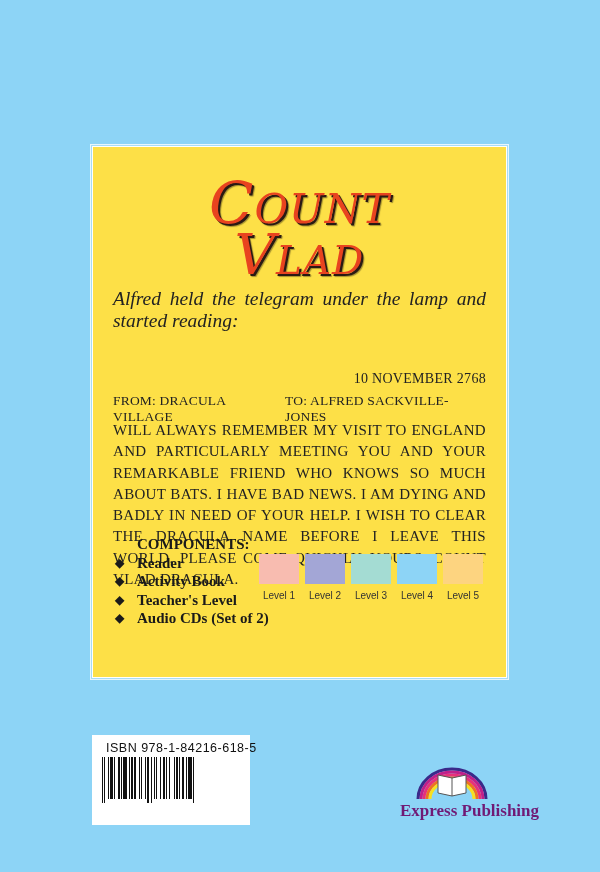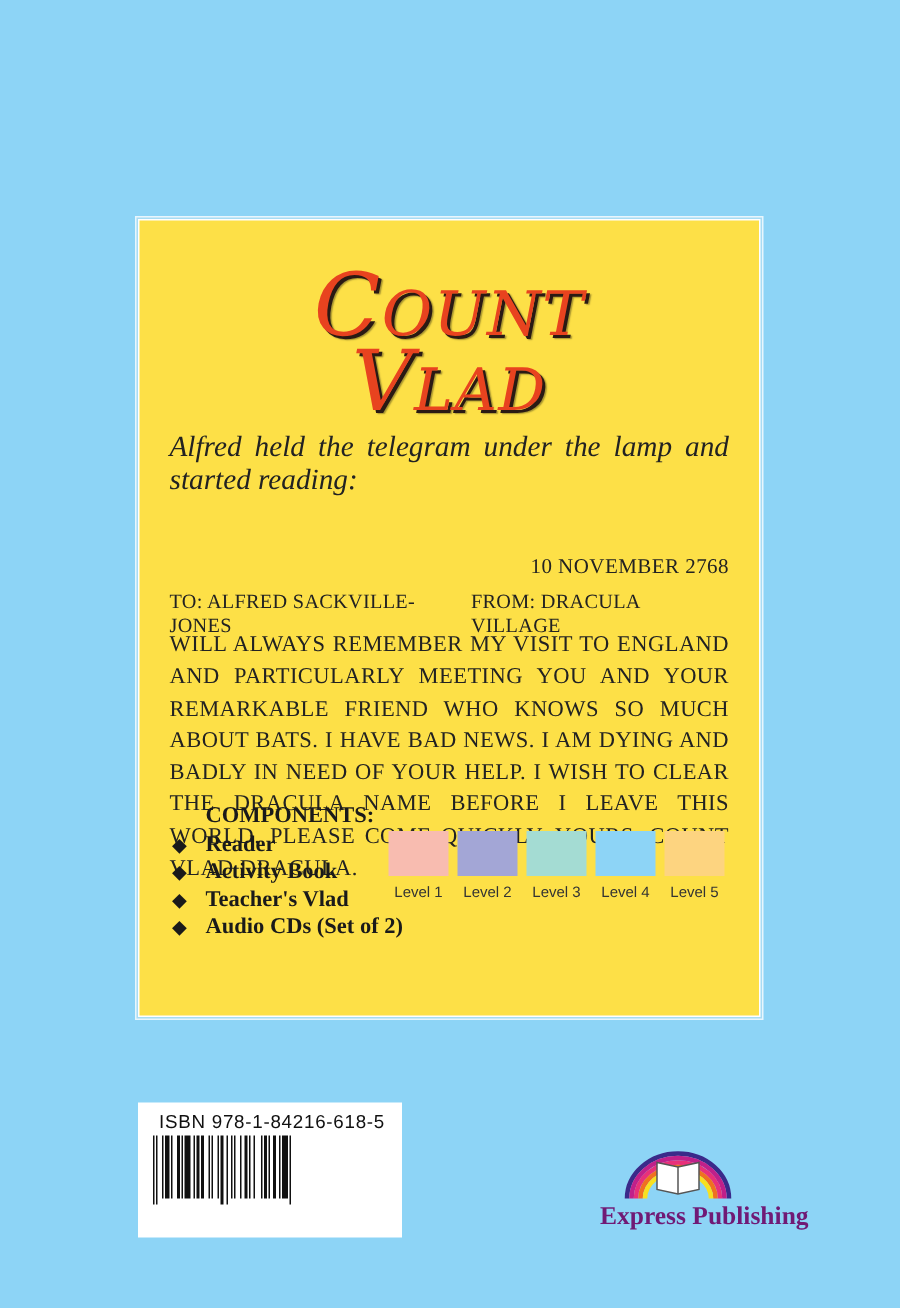--- a/index.html
+++ b/index.html
@@ -52,21 +52,21 @@
   .components .item { display:flex; align-items:center; }
   .components .bullet { width:22px; font-size:12px; }
   .swatches {
     position:absolute; left:166px; top:407px; display:flex; gap:6px;
     font-family:"Liberation Sans", sans-serif;
   }
   .swatch { width:40px; text-align:center; }
   .swatch .box { width:40px; height:30px; }
   .swatch .lbl { font-size:10px; color:#333; margin-top:6px; white-space:nowrap; margin-left:-3px; margin-right:-3px; }
   .barcode {
-    position:absolute; left:92px; top:735px; width:176px; height:90px; background:#fff;
+    position:absolute; left:92px; top:735px; width:158px; height:90px; background:#fff;
     font-family:"Liberation Sans", sans-serif;
   }
   .isbn { position:absolute; left:14px; top:6px; font-size:12.5px; color:#111; letter-spacing:0.5px; white-space:nowrap; }
   .bars { position:absolute; left:10px; top:22px; width:142px; height:48px; display:flex; align-items:flex-start; }
   .bars span { display:block; background:#111; height:42px; }
   .ean { position:absolute; left:2px; top:58px; font-size:20px; color:#111; letter-spacing:0.2px; white-space:nowrap; background:transparent; }
   .ean span { background:#fff; padding:0 1px; }
   .publisher {
     position:absolute; left:408px; top:765px; width:110px; height:60px;
   }
@@ -80,38 +80,38 @@
 <body>
 
 <div class="panel">
   <div class="title l1">Count</div>
   <div class="title l2">Vlad</div>
 
   <div class="intro">Alfred held the telegram under the lamp and started reading:</div>
 
   <div class="date">10 NOVEMBER 2768</div>
   <div class="fromto">
+    <span>FROM: DRACULA VILLAGE</span>
     <span>TO: ALFRED SACKVILLE-JONES</span>
-    <span>FROM: DRACULA VILLAGE</span>
   </div>
   <div class="body-text">WILL ALWAYS REMEMBER MY VISIT TO ENGLAND AND PARTICULARLY MEETING YOU AND YOUR REMARKABLE FRIEND WHO KNOWS SO MUCH ABOUT BATS. I HAVE BAD NEWS. I AM DYING AND BADLY IN NEED OF YOUR HELP. I WISH TO CLEAR THE DRACULA NAME BEFORE I LEAVE THIS WORLD. PLEASE COME QUICKLY. YOURS, COUNT VLAD DRACULA.</div>
 
   <div class="components">
     <div class="head">COMPONENTS:</div>
     <div class="item">
       <span class="bullet">◆</span>
       <span>Reader</span>
     </div>
     <div class="item">
       <span class="bullet">◆</span>
       <span>Activity Book</span>
     </div>
     <div class="item">
       <span class="bullet">◆</span>
-      <span>Teacher's Vlad</span>
+      <span>Teacher's Level</span>
     </div>
     <div class="item">
       <span class="bullet">◆</span>
       <span>Audio CDs (Set of 2)</span>
     </div>
   </div>
 
   <div class="swatches">
     <div class="swatch">
       <div class="box" style="background:#f8bcb0"></div>

